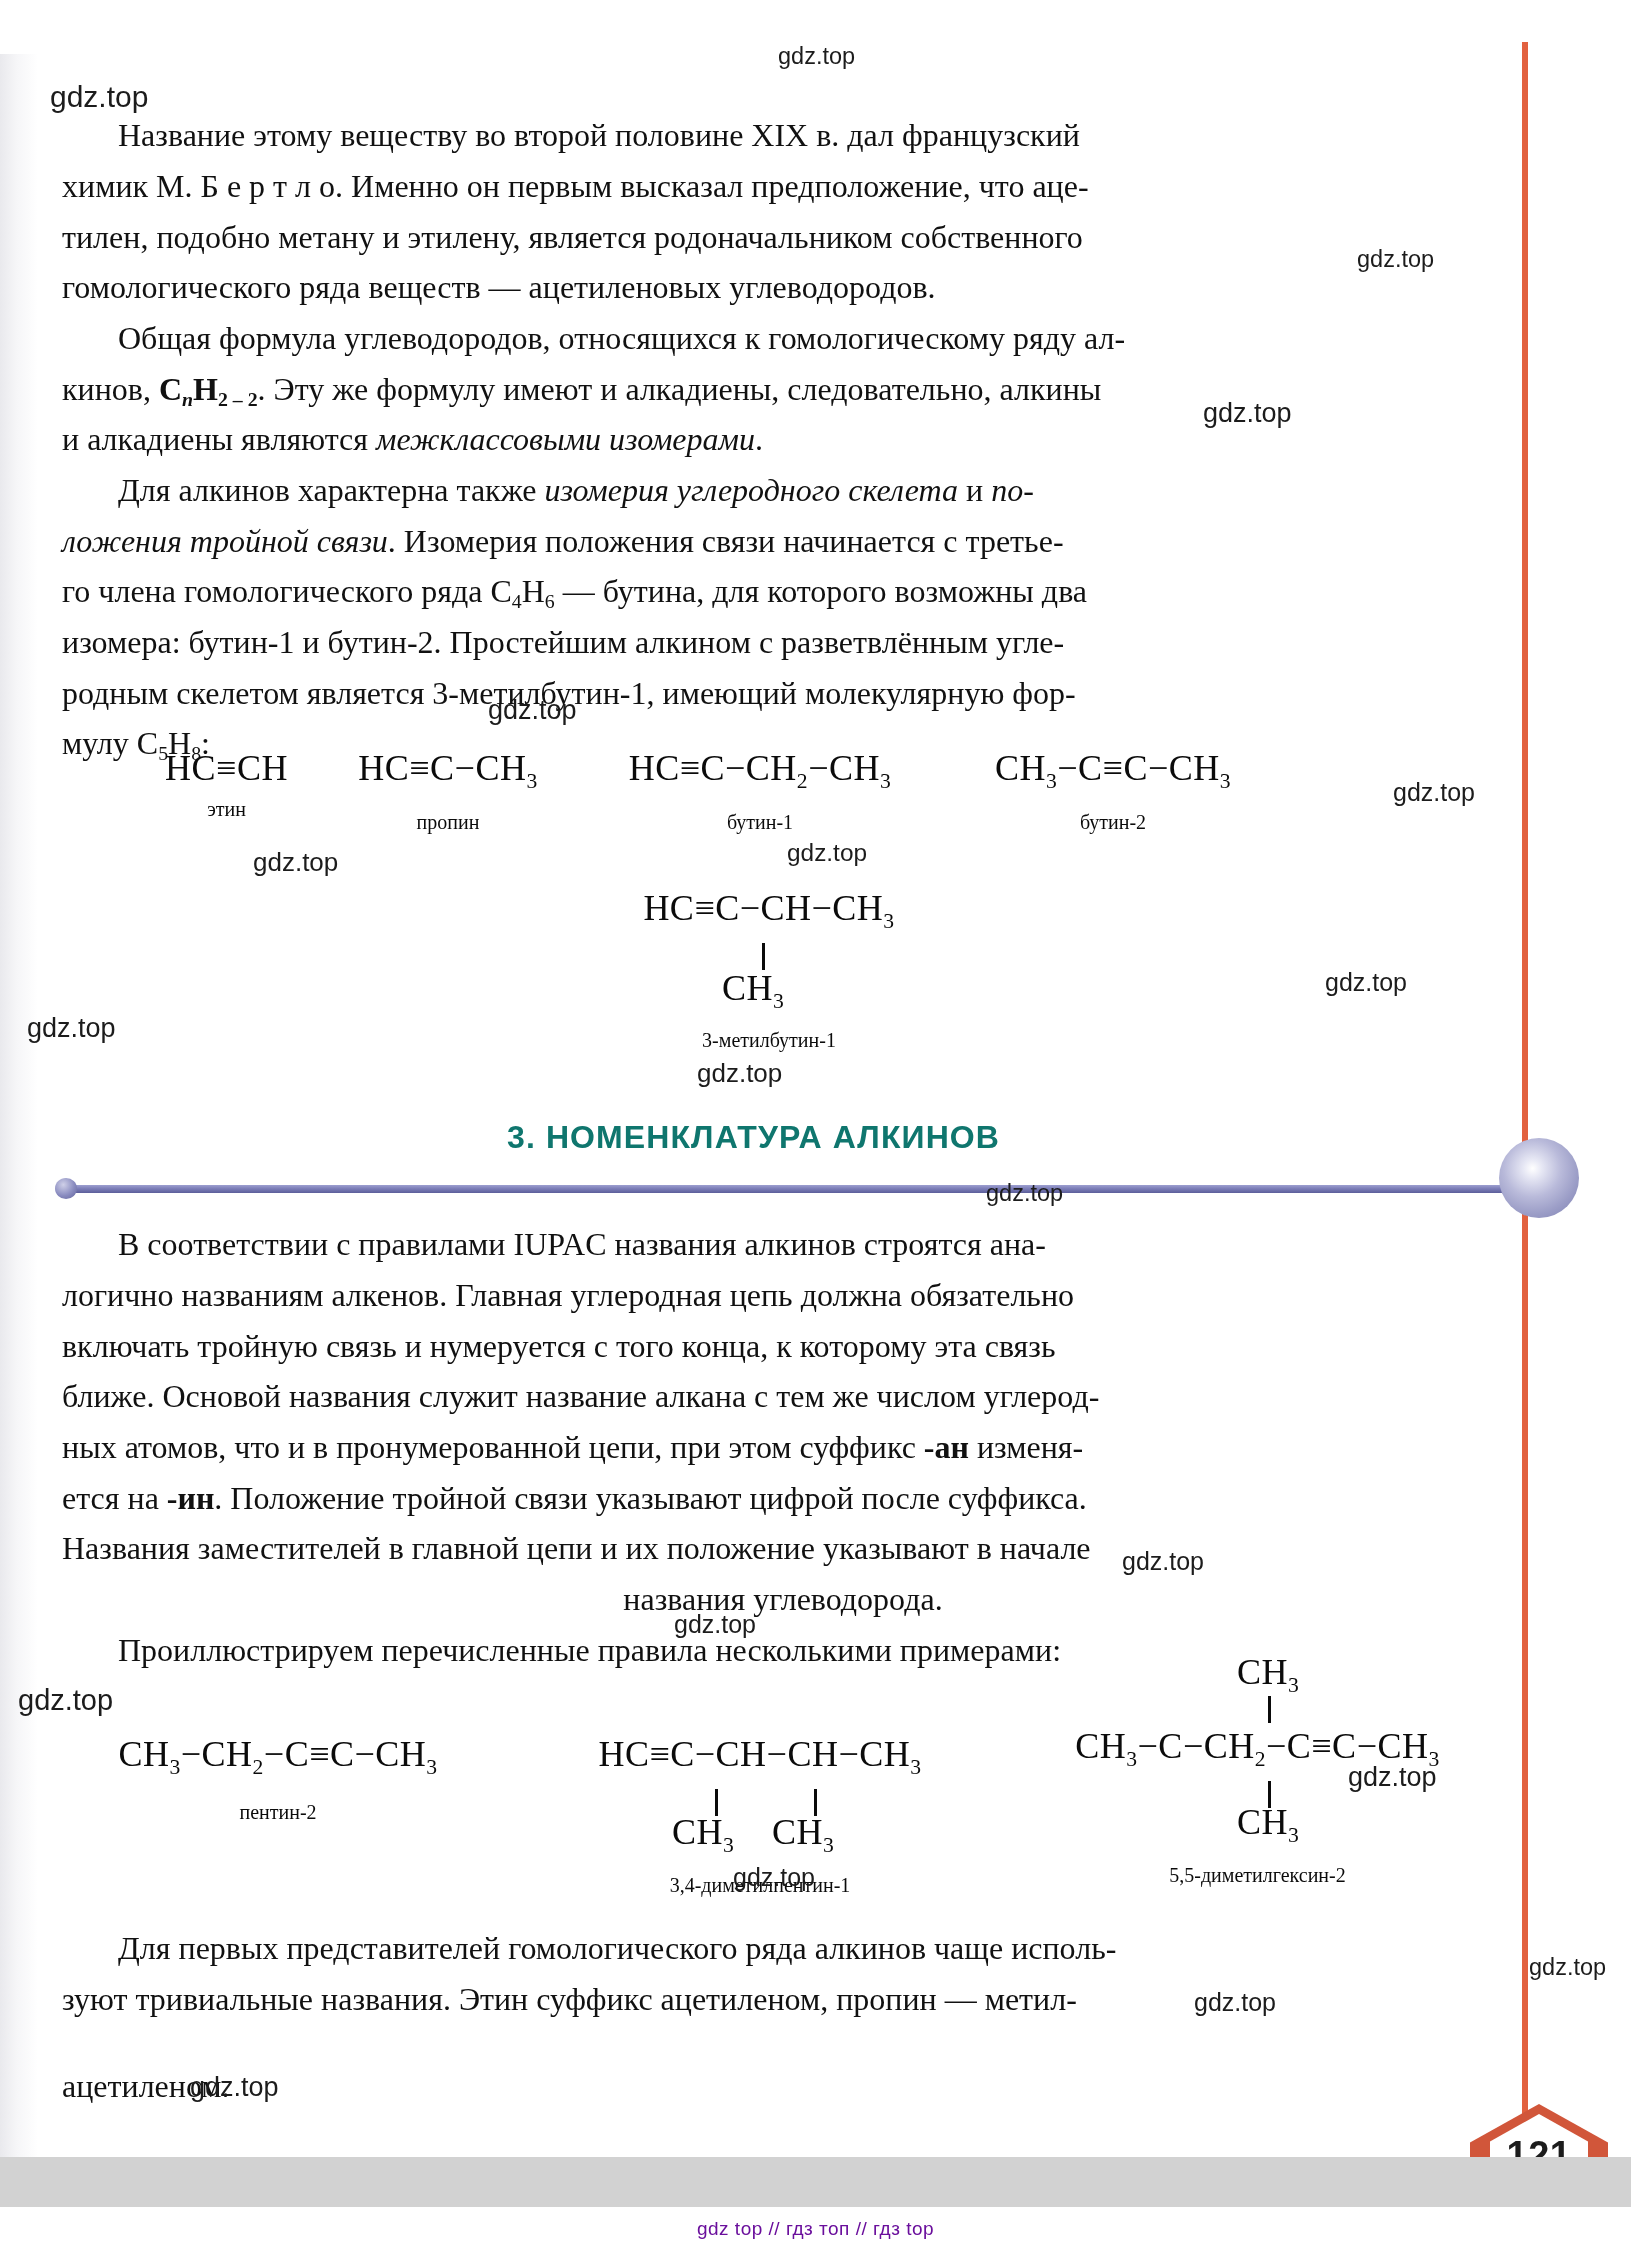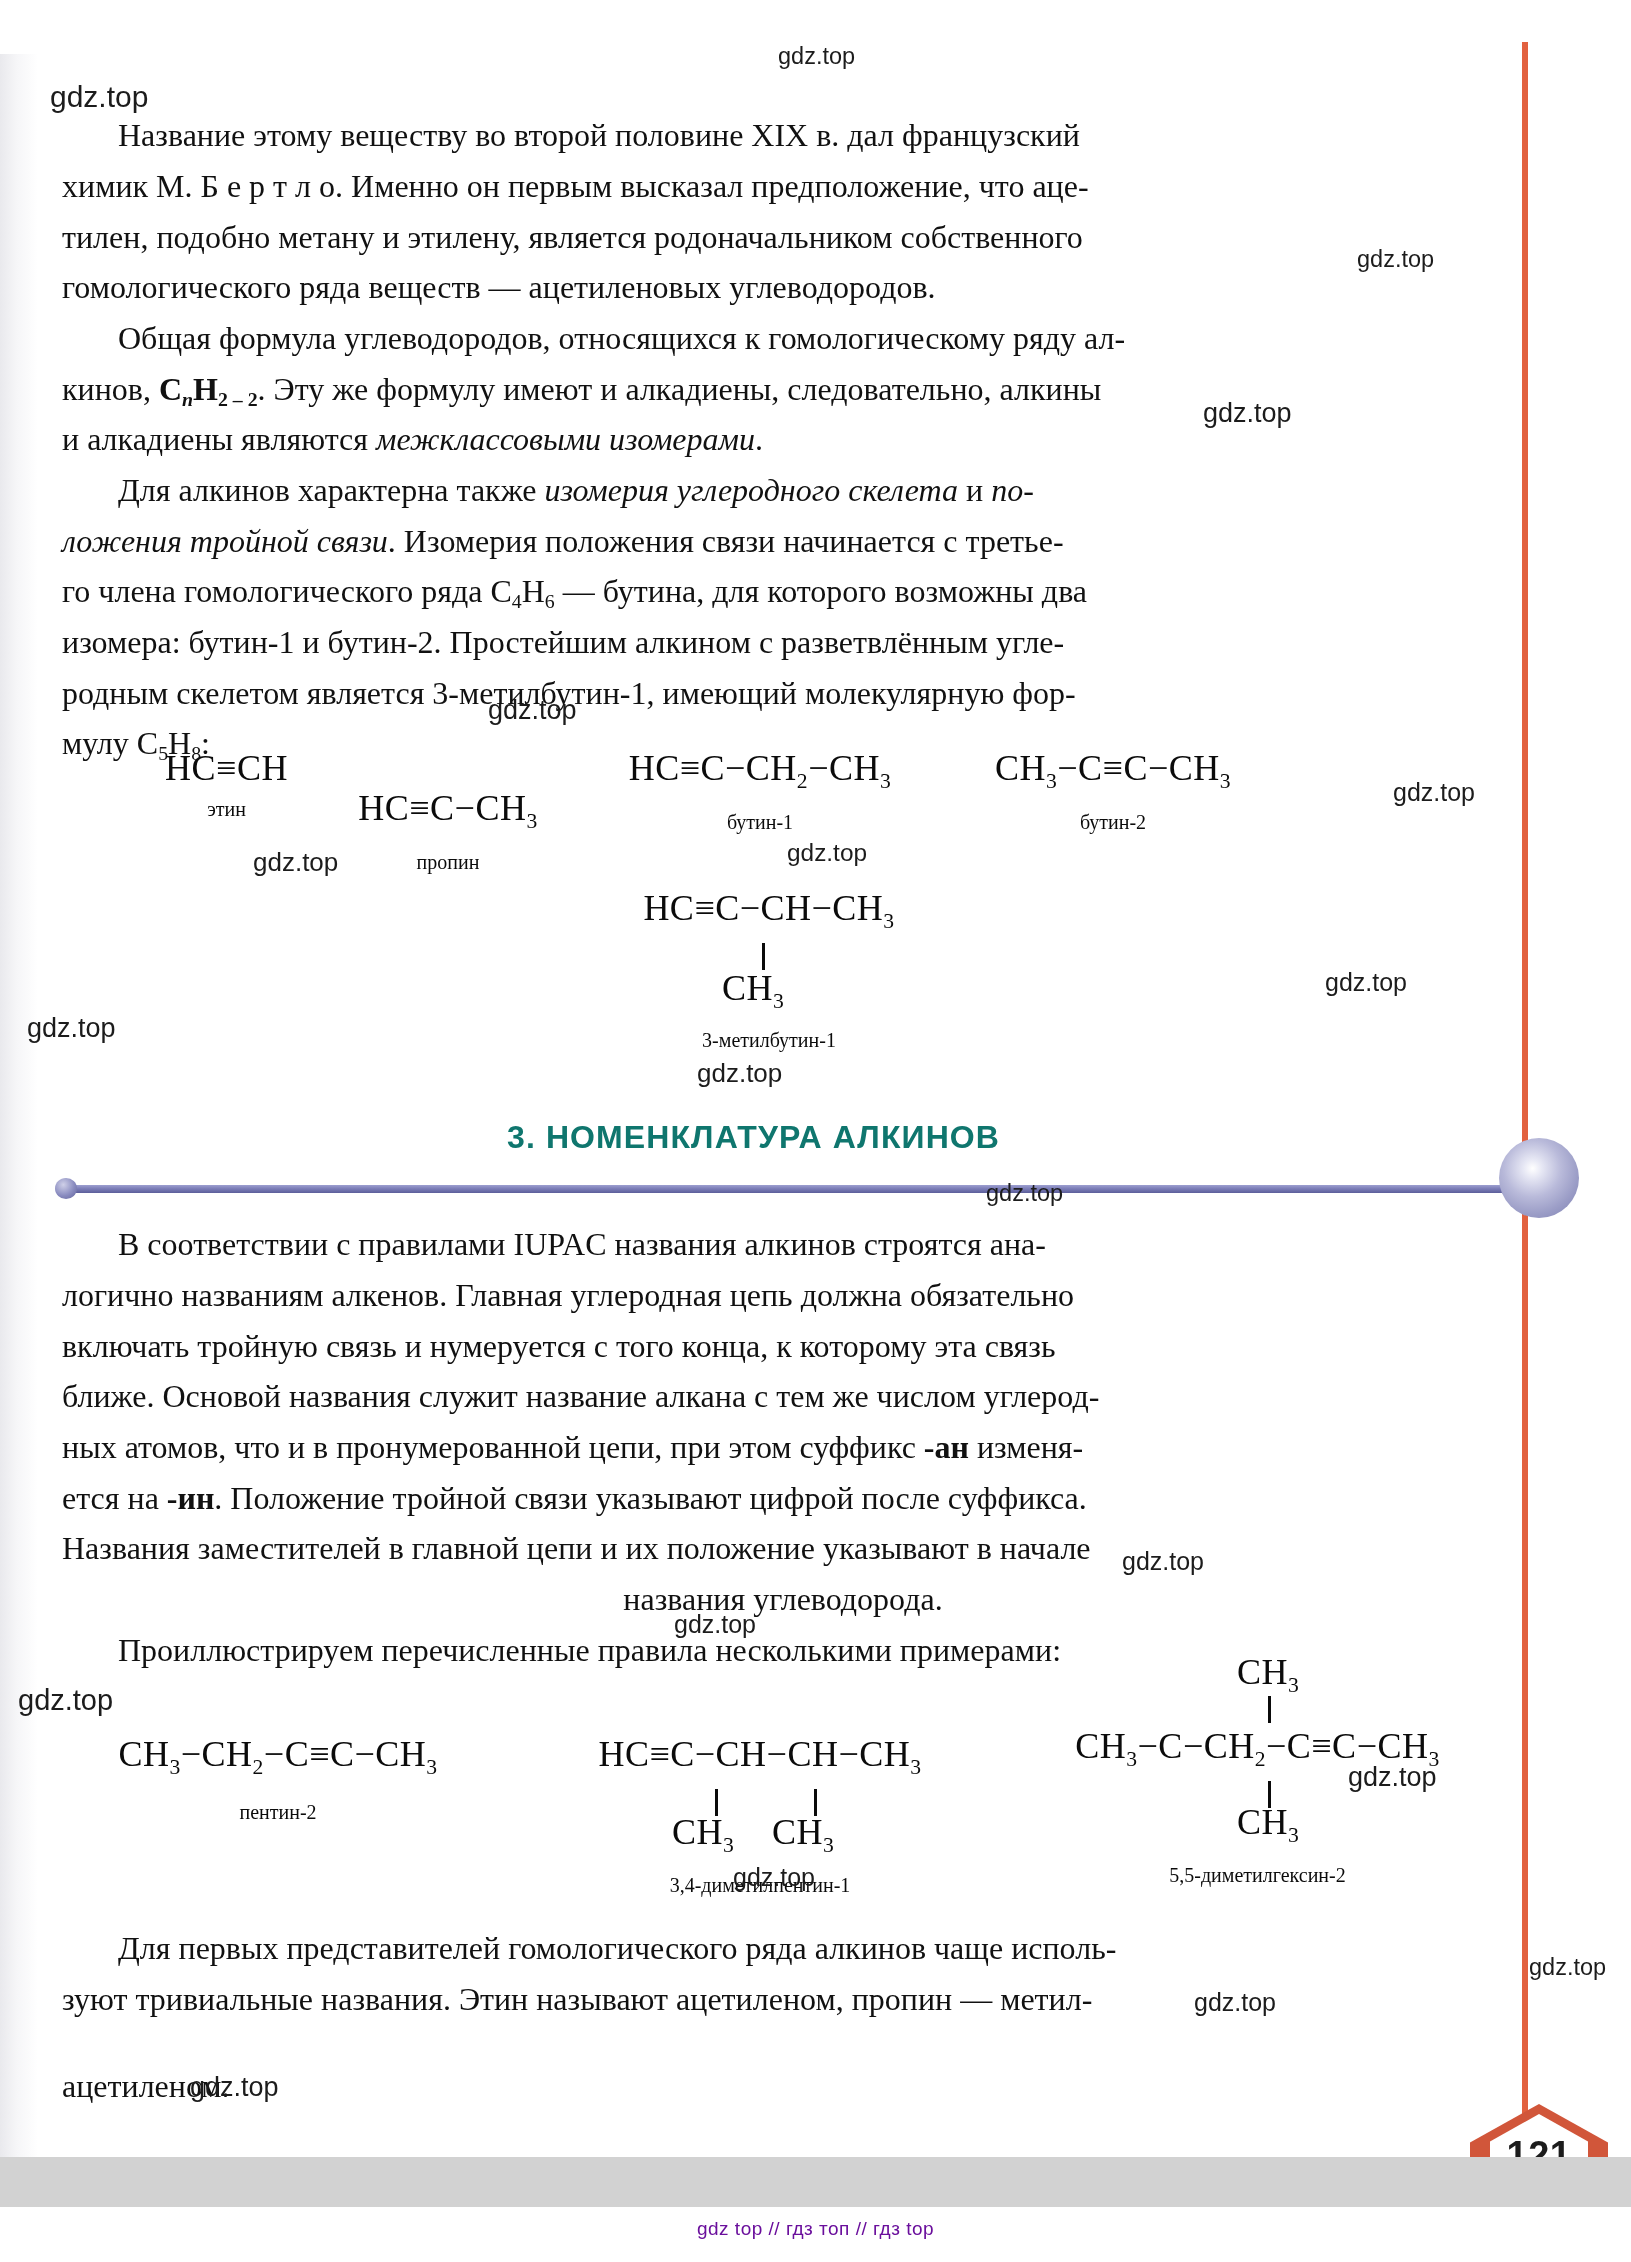--- a/index.html
+++ b/index.html
@@ -272,21 +272,21 @@
     </p>
   </div>
 
   <div class="chem-row" style="left:136px; top:747px; width:1339px; justify-content:flex-start; gap:0;">
 
     <div class="chem" style="width:181px;">
       <div class="struct">HC≡CH</div>
       <div class="label">этин</div>
     </div>
 
-    <div class="chem" style="width:262px;margin-top:40px;">
+    <div class="chem" style="width:262px;">
       <div class="struct">HC≡C−CH<span class="s">3</span></div>
       <div class="label">пропин</div>
     </div>
 
     <div class="chem" style="width:362px;">
       <div class="struct">HC≡C−CH<span class="s">2</span>−CH<span class="s">3</span></div>
       <div class="label">бутин-1</div>
     </div>
 
     <div class="chem" style="width:344px;">
@@ -381,21 +381,21 @@
     <div class="struct" style="position:relative; height:42px;">
       <span style="position:absolute; left:233px; top:-5.4px;">CH<span class="s">3</span></span>
     </div>
     <div class="label" style="margin-top:11px;">5,5-диметилгексин-2</div>
   </div>
 
   <div class="col" style="top:1923px;">
     <p class="para"><span>Для первых представителей гомологического ряда алкинов чаще исполь-</span></p>
   </div>
   <div class="col" style="top:1974px;">
-    <p class="para cont"><span>зуют тривиальные названия. Этин называют ацетиленом, пропин — метил-</span></p>
+    <p class="para cont"><span>зуют тривиальные названия. Этин суффикс ацетиленом, пропин — метил-</span></p>
   </div>
   <div class="col" style="top:2025px;margin-top:36px;">
     <p class="para cont" style="text-align:left;"><span>ацетиленом.</span></p>
   </div>
 
   <div class="page-hex">
     <div class="hex-outer"></div>
     <div class="hex-inner"></div>
     <div class="hex-num">121</div>
   </div>

